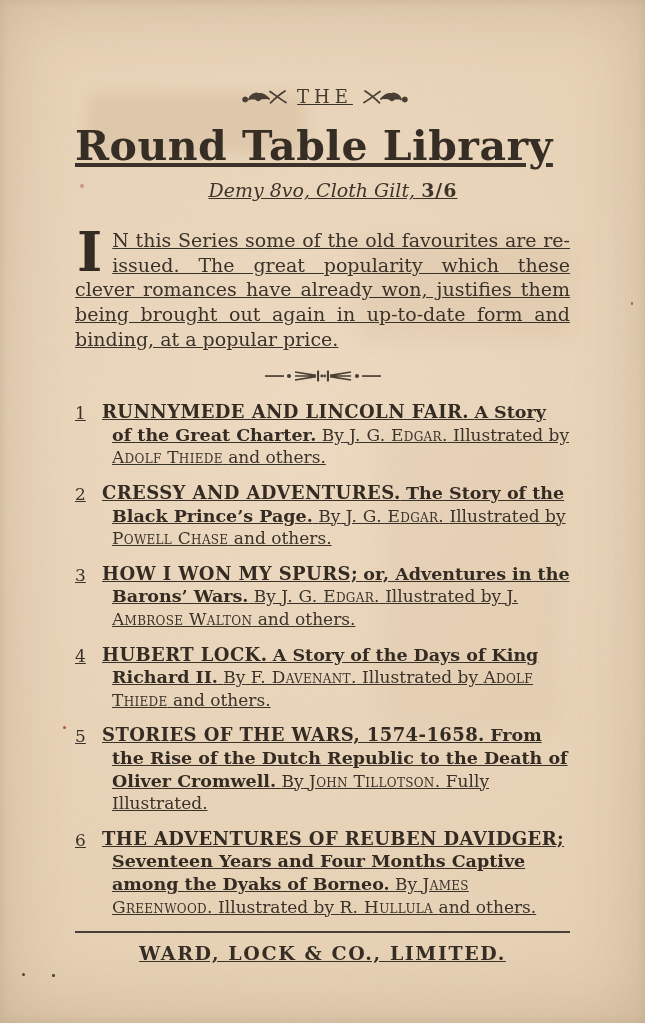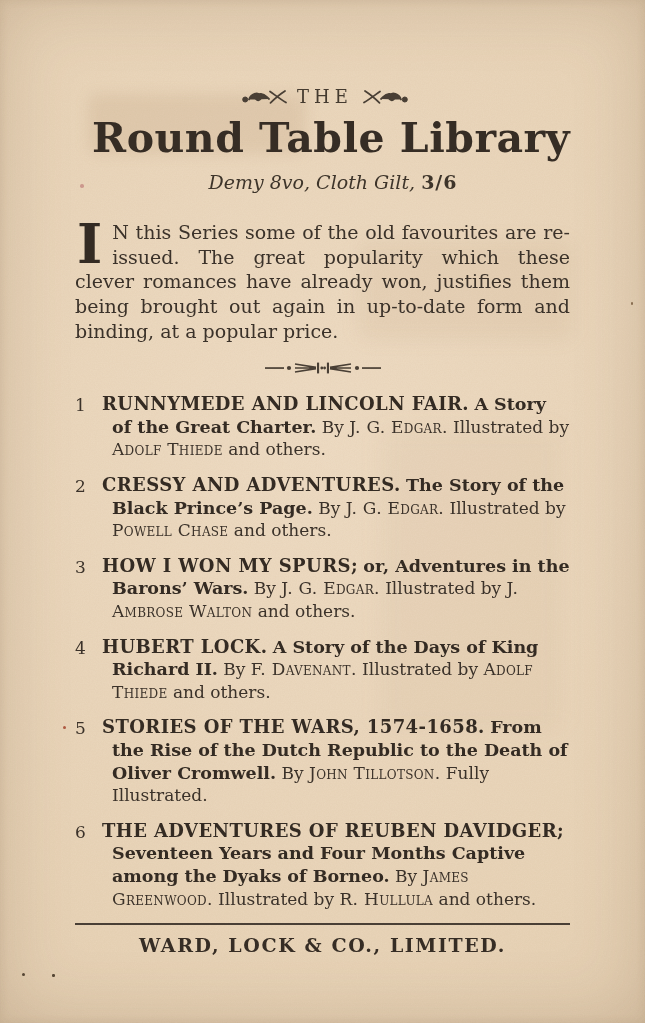--- a/index.html
+++ b/index.html
@@ -10,35 +10,36 @@
     width: 645px;
     height: 1023px;
     margin: 0 auto;
     overflow: hidden;
     font-family: "DejaVu Serif", serif;
     color: #3b322a;
     background: radial-gradient(ellipse 130% 100% at 48% 42%,
       #eedcc4 0%, #e8d4b8 55%, #e0cbae 85%, #d8c1a1 100%);
     box-shadow: inset 0 0 70px rgba(118,88,58,0.22),
                 inset 0 0 10px rgba(118,88,58,0.12);
+    text-decoration: underline;
   }
 
   .content { position: relative; padding: 86px 75px 0 75px; z-index: 2; }
 
   
   .the-line {
     display: flex; justify-content: center; align-items: center;
     gap: 9px; font-size: 18px; letter-spacing: 5px;
     color: #453b30; padding-left: 5px;
   }
   .flourish { flex: none; }
   .flourish.right { transform: scaleX(-1); }
 
   h1.title {
-    margin: 9px 0 0 0; text-align: right;
+    margin: 17px 0 0 0; text-align: left;
     font-size: 41px; line-height: 1.08; font-weight: bold;
     color: #362d25; letter-spacing: 0.5px;
   }
 
   .imprint { margin: 11px 0 0 0; text-align: center; font-size: 19px; color: #3e352b; }
   .imprint .it { font-style: italic; margin-left: 21px; }
   .imprint .price { font-weight: bold; font-style: normal; letter-spacing: 1px; text-align: right; }
 
   
   .intro {

